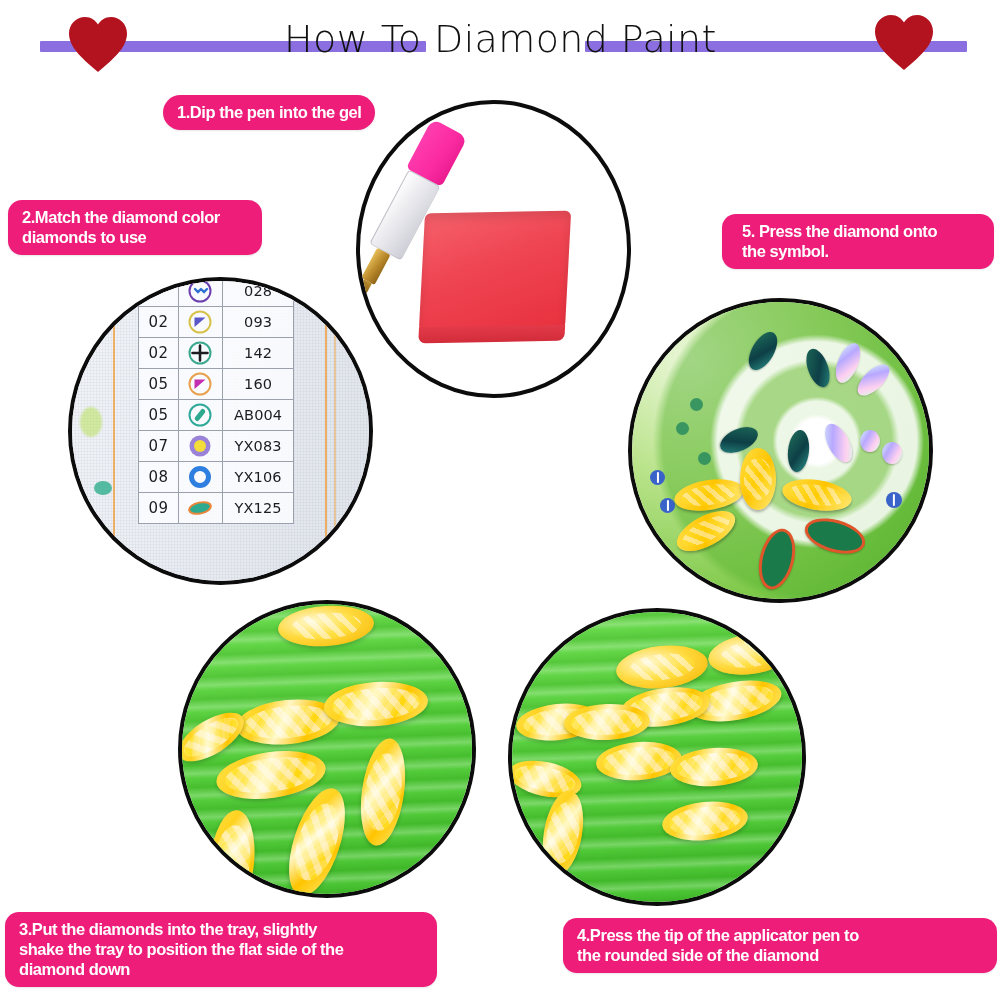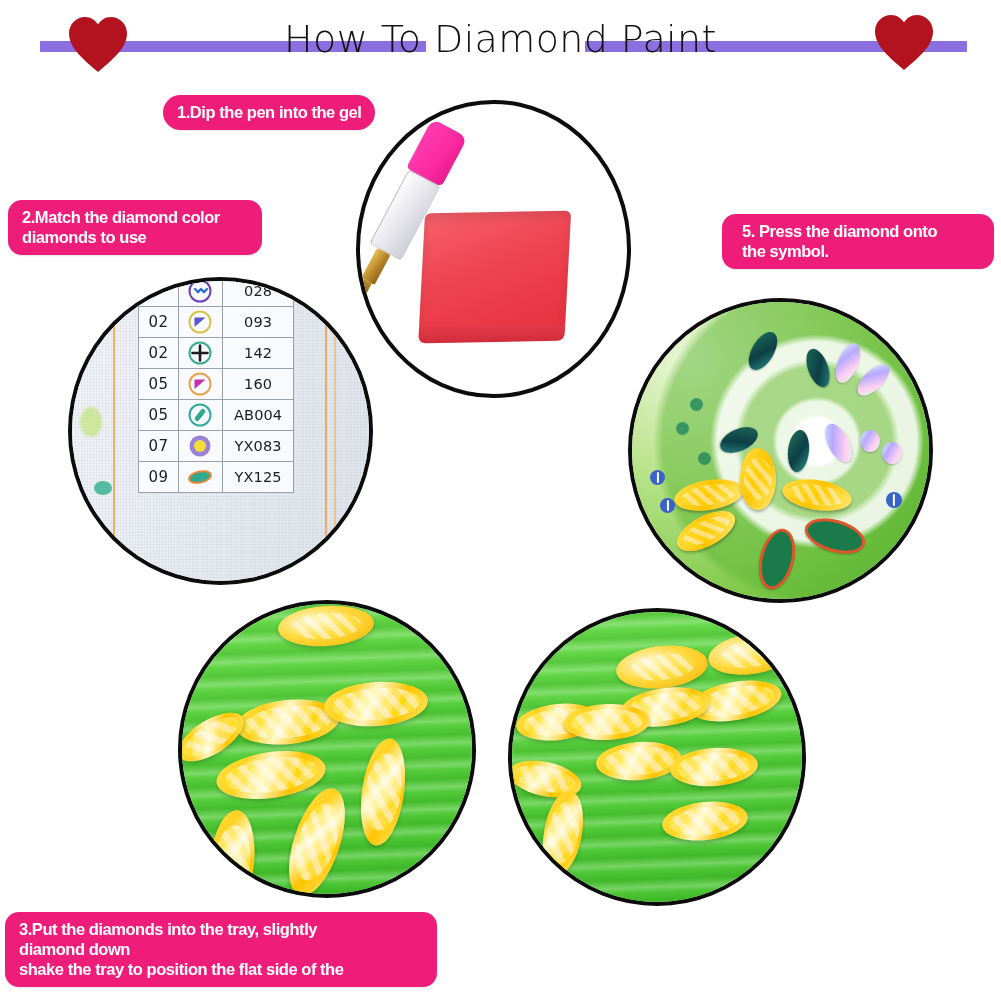--- a/index.html
+++ b/index.html
@@ -288,20 +288,31 @@
               <span class="sym-wrap">
                   <svg width="26" height="26" viewBox="0 0 26 26">
                     <circle cx="13" cy="13" r="10.5" fill="#9a82d8"></circle>
                     <circle cx="13" cy="13" r="6" fill="#f2dd3a"></circle>
                   </svg>
                 </span>
             </td>
             <td class="code">YX083</td>
           </tr>
           <tr>
+            <td class="num">08</td>
+            <td class="sym">
+              <span class="sym-wrap">
+                  <svg width="26" height="26" viewBox="0 0 26 26">
+                    <circle cx="13" cy="13" r="8.5" fill="none" stroke="#2f7fe0" stroke-width="5"></circle>
+                  </svg>
+                </span>
+            </td>
+            <td class="code">YX106</td>
+          </tr>
+          <tr>
             <td class="num">09</td>
             <td class="sym">
               <span class="sym-wrap">
                   <svg width="26" height="26" viewBox="0 0 26 26">
                     <ellipse cx="13" cy="13" rx="11" ry="5.5" fill="#2faa8e" stroke="#e8873a" stroke-width="2" transform="rotate(-12 13 13)"></ellipse>
                   </svg>
                 </span>
             </td>
             <td class="code">YX125</td>
           </tr>
@@ -361,22 +372,22 @@
       <div class="marquise" style="left:-8px;top:116px;width:74px;height:34px;transform:rotate(-32deg)"></div>
       <div class="marquise" style="left:34px;top:148px;width:110px;height:46px;transform:rotate(-8deg)"></div>
       <div class="marquise" style="left:180px;top:134px;width:42px;height:108px;transform:rotate(8deg)"></div>
       <div class="marquise" style="left:112px;top:182px;width:46px;height:112px;transform:rotate(18deg)"></div>
       <div class="marquise" style="left:28px;top:206px;width:44px;height:104px;transform:rotate(6deg)"></div>
     </div>
   </div>
 
   <div class="badge" id="badge3">
     <div>3.Put the diamonds into the tray, slightly</div>
+    <div>shake the tray to position the flat side of the</div>
     <div>diamond down</div>
-    <div>shake the tray to position the flat side of the</div>
   </div>
 
   <div class="circ" id="circ4">
     <div class="circ-inner">
       <div class="tray"></div>
       <div class="oval" style="left:104px;top:34px;width:92px;height:42px;transform:rotate(-6deg)"></div>
       <div class="oval" style="left:196px;top:22px;width:86px;height:40px;transform:rotate(-8deg)"></div>
       <div class="marquise" style="left:176px;top:70px;width:94px;height:38px;transform:rotate(-10deg)"></div>
       <div class="marquise" style="left:108px;top:76px;width:90px;height:38px;transform:rotate(-8deg)"></div>
       <div class="marquise" style="left:4px;top:92px;width:84px;height:36px;transform:rotate(-6deg)"></div>
@@ -388,14 +399,18 @@
       <div class="marquise" style="left:150px;top:190px;width:86px;height:38px;transform:rotate(-6deg)"></div>
 
       <div class="pen" id="pen4">
 
         <div class="body"></div>
 
       </div>
     </div>
   </div>
 
+  <div class="badge" id="badge4">
+    <div>4.Press the tip of the applicator pen to</div>
+    <div>the rounded side of the diamond</div>
+  </div>
 
 </div>
 
 </body></html>

